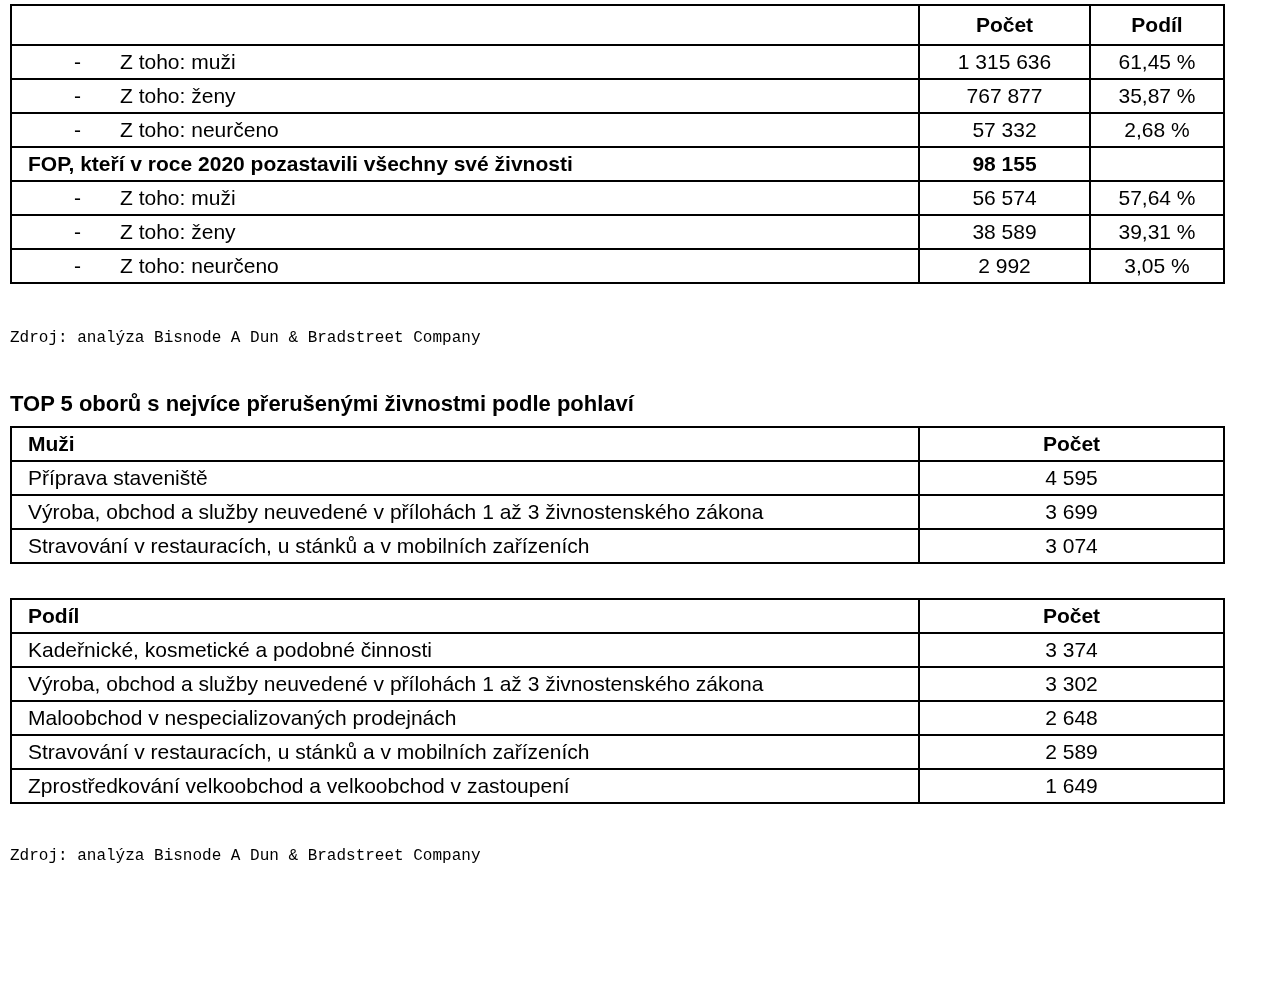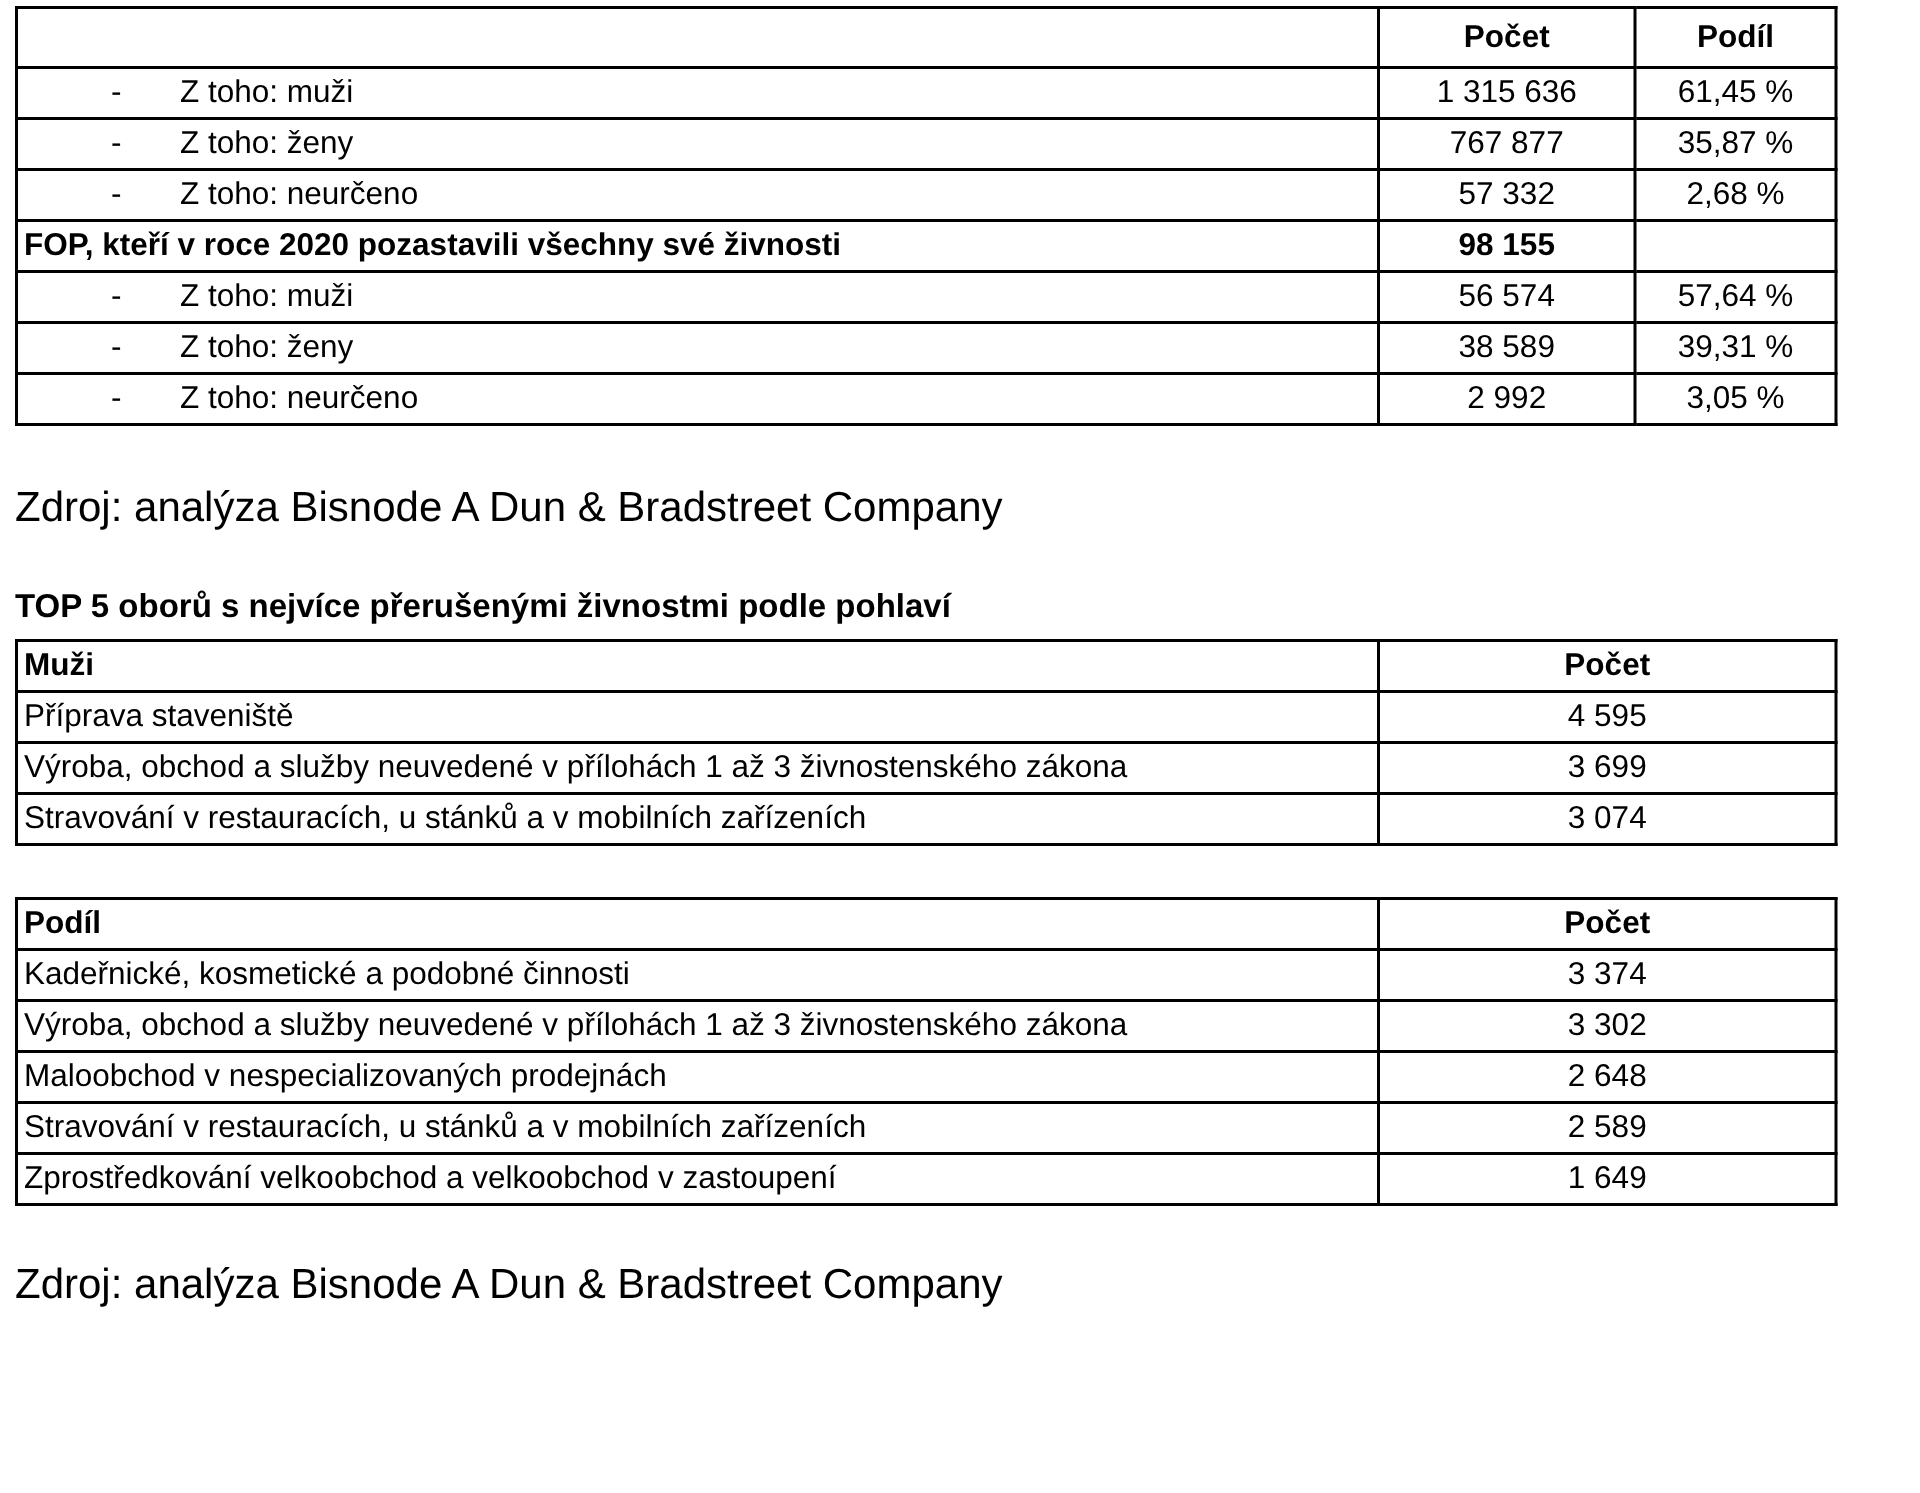--- a/index.html
+++ b/index.html
@@ -17,40 +17,41 @@
   table {
     border-collapse: collapse;
     table-layout: fixed;
     width: 1213px;
   }
   td, th {
     border: 2px solid #000000;
     font-size: 21px;
     font-weight: normal;
     height: 34px;
-    padding: 0 4px;
+    padding: 0 16px;
     vertical-align: middle;
     text-align: left;
     overflow: hidden;
     white-space: nowrap;
   }
   .summary-table th { height: 40px; }
   th.num-head, td.num { text-align: center; }
   .bold { font-weight: bold; }
 
   .indent-cell { padding-left: 62px; }
   .indent-cell .dash {
     display: inline-block;
     width: 46px;
   }
 
   .source-text {
     margin-top: 40px;
-    font-size: 28px;
+    font-size: 16px;
     line-height: 28px;
+    font-family: Liberation Mono, monospace;
   }
   .section-heading {
     margin-top: 38px;
     margin-bottom: 8px;
     font-size: 22px;
     line-height: 28px;
     font-weight: bold;
   }
   .gender-table { margin-top: 0; }
   .women-gap { margin-top: 34px; }

